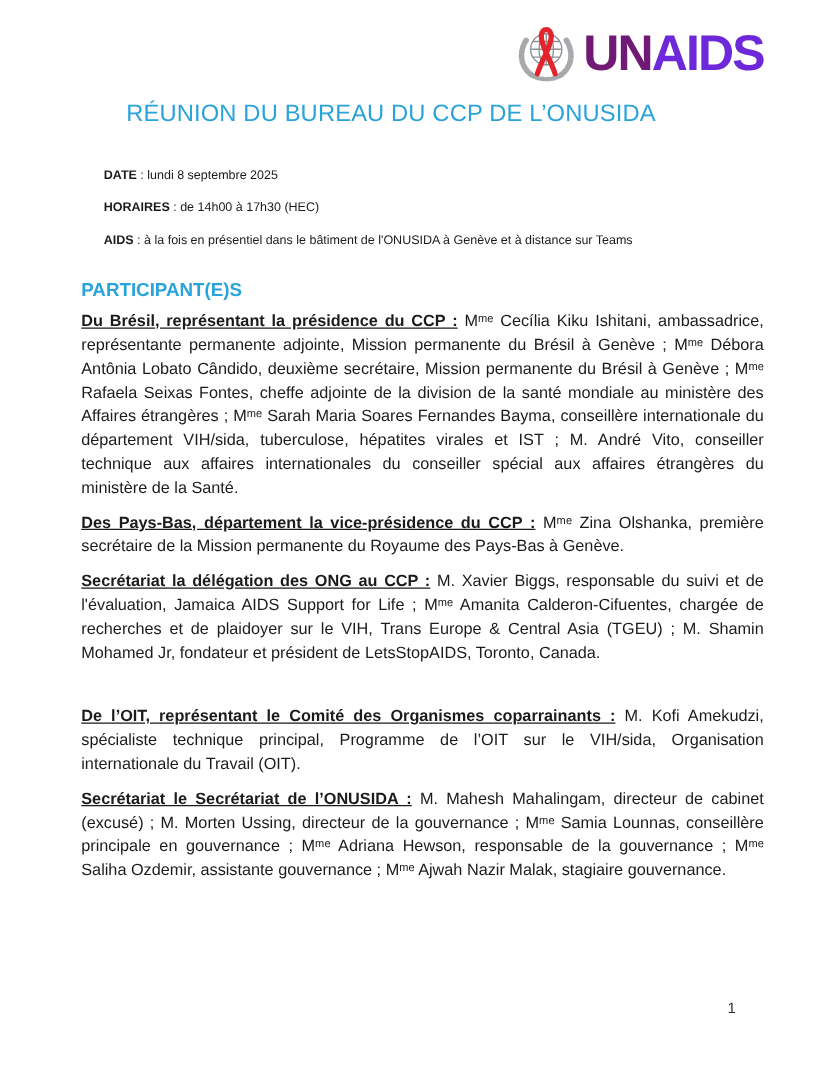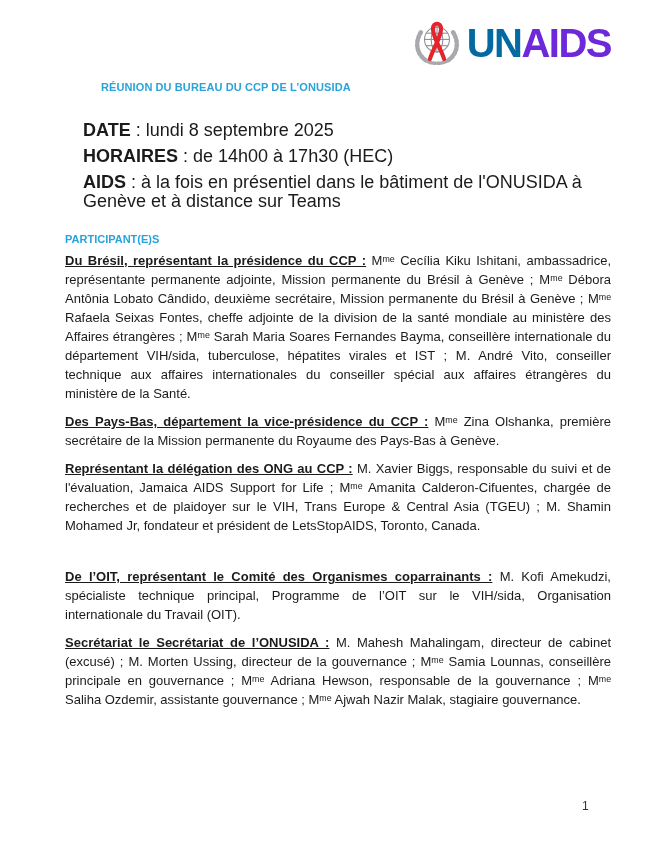--- a/index.html
+++ b/index.html
@@ -26,42 +26,42 @@
     height: 50px;
   }
   .emblem { width: 54px; height: 50px; margin-right: 3px; }
   .wordmark {
     font-size: 40px;
     font-weight: bold;
     letter-spacing: -1.5px;
     line-height: 1;
     white-space: nowrap;
   }
-  .wordmark .un { color: #0369a1; text-align: right; }
+  .wordmark .un { color: #701a75; text-align: right; }
   .wordmark .aids { color: #6d28d9; }
   .doc-title {
     margin-top: 13px;
-    font-size: 11px;
-    font-weight: bold;
+    font-size: 19px;
+    font-weight: normal;
     color: #29a3da;
     letter-spacing: 0.1px;
     padding-left: 36px;
   }
   .meta-block { margin-top: 28px; }
   .meta-line {
-    font-size: 18px;
+    font-size: 10px;
     line-height: 19px;
     margin-bottom: 7px;
     padding-left: 18px;
   }
   .meta-line b { font-weight: bold; }
   .section-heading {
     margin-top: 22px;
     margin-bottom: 6px;
-    font-size: 11px;
+    font-size: 15px;
     font-weight: bold;
     color: #29a3da;
   }
   .para {
     font-size: 13px;
     line-height: 19px;
     text-align: justify;
     margin: 0 0 9px 0;
   }
   .para b { font-weight: bold; text-decoration: underline; }
@@ -130,21 +130,21 @@
       <span>Mᵐᵉ Cecília Kiku Ishitani, ambassadrice, représentante permanente adjointe, Mission permanente du Brésil à Genève ; Mᵐᵉ Débora Antônia Lobato Cândido, deuxième secrétaire, Mission permanente du Brésil à Genève ; Mᵐᵉ Rafaela Seixas Fontes, cheffe adjointe de la division de la santé mondiale au ministère des Affaires étrangères ; Mᵐᵉ Sarah Maria Soares Fernandes Bayma, conseillère internationale du département VIH/sida, tuberculose, hépatites virales et IST ; M. André Vito, conseiller technique aux affaires internationales du conseiller spécial aux affaires étrangères du ministère de la Santé.</span>
     </p>
 
     <p class="para">
       <b>Des Pays-Bas, département la vice-présidence du CCP :</b>
       <span>Mᵐᵉ Zina Olshanka, première secrétaire de la Mission permanente du Royaume des Pays-Bas à Genève.</span>
     </p>
 
 
     <p class="para">
-      <b>Représentant la délégation des ONG au CCP :</b>
+      <b>Secrétariat la délégation des ONG au CCP :</b>
       <span>M. Xavier Biggs, responsable du suivi et de l'évaluation, Jamaica AIDS Support for Life ; Mᵐᵉ Amanita Calderon-Cifuentes, chargée de recherches et de plaidoyer sur le VIH, Trans Europe &amp; Central Asia (TGEU) ; M. Shamin Mohamed Jr, fondateur et président de LetsStopAIDS, Toronto, Canada.</span>
     </p>
 
     <p class="para extra-gap">
       <b>De l’OIT, représentant le Comité des Organismes coparrainants :</b>
       <span>M. Kofi Amekudzi, spécialiste technique principal, Programme de l’OIT sur le VIH/sida, Organisation internationale du Travail (OIT).</span>
     </p>
 
     <p class="para">
       <b>Secrétariat le Secrétariat de l’ONUSIDA :</b>

